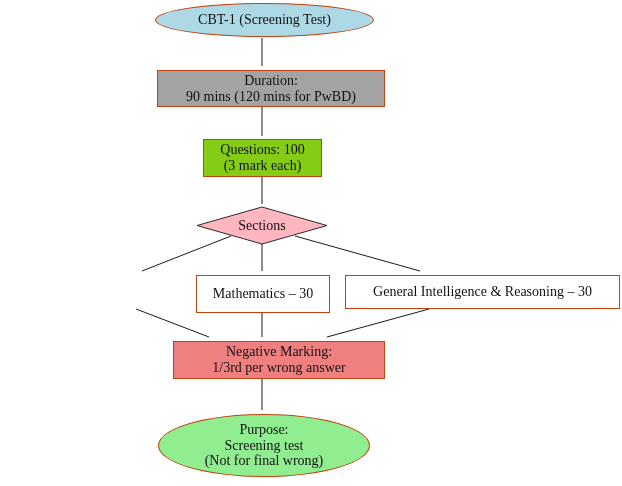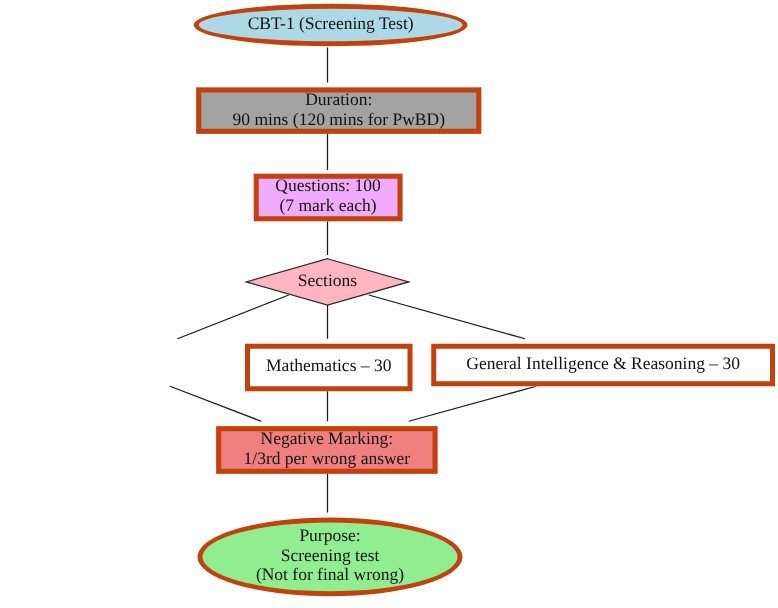--- a/index.html
+++ b/index.html
@@ -20,35 +20,35 @@
     position: absolute;
     box-sizing: border-box;
     display: flex;
     flex-direction: column;
     align-items: center;
     justify-content: center;
     text-align: center;
     font-size: 14px;
     line-height: 1.14;
     color: #111111;
-    border: 4px solid #c2410c;
+    border: 1px solid #c2410c;
     white-space: nowrap;
   }
   .node span { display: block; }
   .ellipse { border-radius: 50%; }
   .noborder { border: none; background: transparent; align-items: center; }
 
   .n-cbt1      { left: 155px; top: 3px;   width: 219px; height: 34px; background: #ADD8E6; }
   .n-duration  { left: 157px; top: 70px;  width: 228px; height: 37px; background: #a3a3a3; }
-  .n-questions { left: 203px; top: 139px; width: 119px; height: 38px; background: #f0abfc; }
+  .n-questions { left: 203px; top: 139px; width: 119px; height: 38px; background: #84cc16; }
   .n-sections  { left: 197px; top: 207px; width: 130px; height: 37px; }
   .n-ga        { left: 2px;   top: 275px; width: 178px; height: 34px; background: #FFFFFF; }
   .n-math      { left: 196px; top: 275px; width: 134px; height: 38px; background: #FFFFFF; }
   .n-gir       { left: 345px; top: 275px; width: 275px; height: 34px; background: #FFFFFF; }
-  .n-negative  { left: 173px; top: 341px; width: 177px; height: 38px; background: #F08080; }
+  .n-negative  { left: 173px; top: 341px; width: 212px; height: 38px; background: #F08080; }
   .n-purpose   { left: 158px; top: 414px; width: 212px; height: 63px; background: #90EE90; }
 </style>
 </head>
 <body>
 
 <div class="canvas">
 
   <svg class="edges" viewBox="0 0 622 486" xmlns="http://www.w3.org/2000/svg">
     <defs>
       <marker id="arrow" markerWidth="10" markerHeight="8" refX="9" refY="4" orient="auto" markerUnits="userSpaceOnUse">
@@ -74,21 +74,21 @@
     <span>CBT-1 (Screening Test)</span>
   </div>
 
   <div class="node n-duration">
     <span>Duration:</span>
     <span>90 mins (120 mins for PwBD)</span>
   </div>
 
   <div class="node n-questions">
     <span>Questions: 100</span>
-    <span>(7 mark each)</span>
+    <span>(3 mark each)</span>
   </div>
 
   <div class="node noborder n-sections">
     <span>Sections</span>
   </div>
 
 
   <div class="node n-math">
     <span>Mathematics – 30</span>
   </div>

